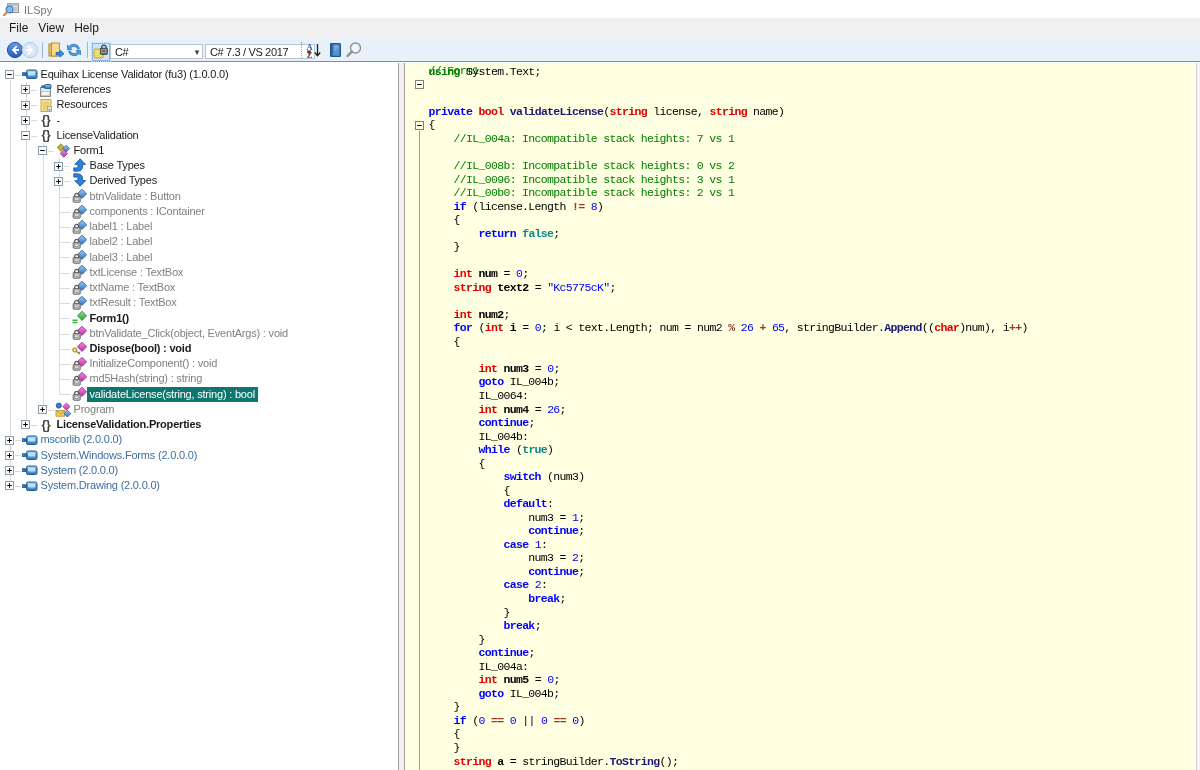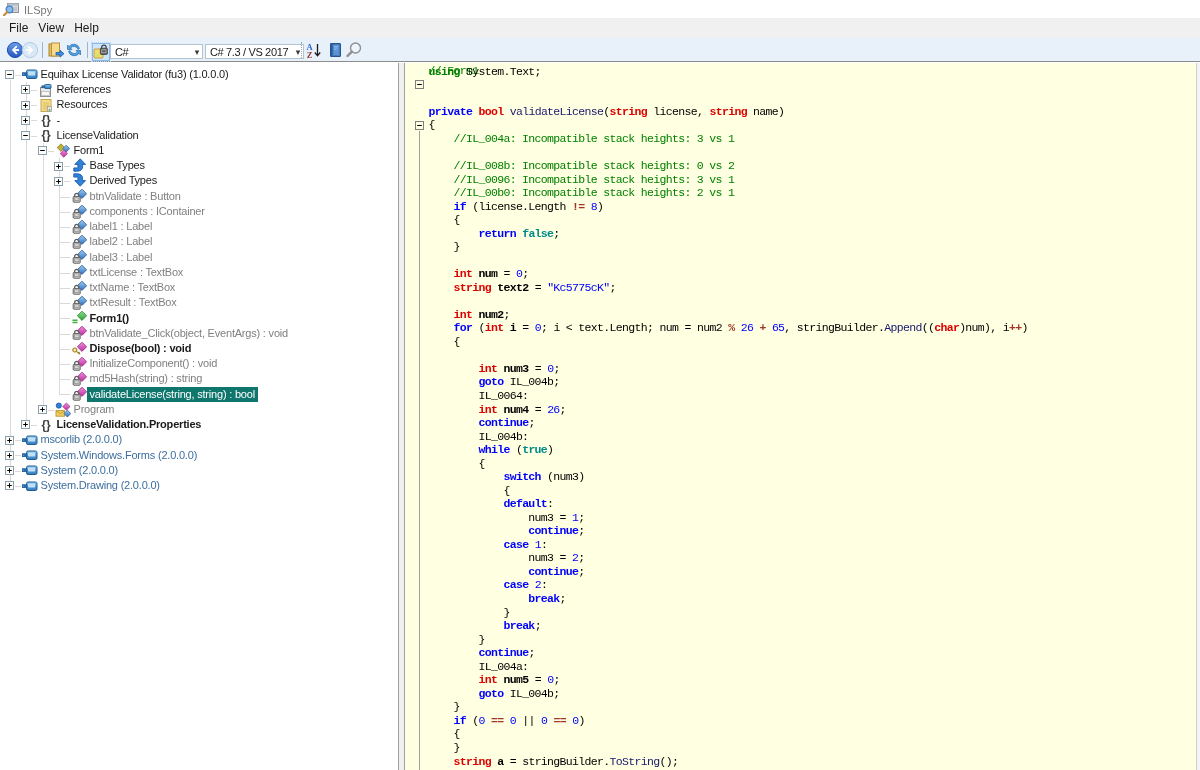--- a/index.html
+++ b/index.html
@@ -13,21 +13,21 @@
 .main { position:absolute; left:0; top:63px; width:1200px; height:707px; }
 .tree { position:absolute; left:0; top:0; width:398px; height:707px; background:#fff; font-size:11px; letter-spacing:-0.2px; overflow:hidden; }
 .split { position:absolute; left:398px; top:0; width:7px; height:707px; background:#f0f0f0; border-left:1px solid #a0a0a0; border-right:1px solid #a0a0a0; }
 .code { position:absolute; left:405px; top:0; width:792px; height:707px; background:#ffffe1; overflow:hidden;
   font-family:"Liberation Mono",monospace; font-size:11.5px; letter-spacing:-0.66px; }
 .cl { position:absolute; left:23.5px; height:13.53px; line-height:13.53px; white-space:pre; color:#000; }
 .cl .k { color:#0000ff; font-weight:bold; }
 .cl .r { color:#dc0000; font-weight:bold; }
 .cl .g { color:#008000; }
 .cl .gu { color:#008000; font-weight:bold; }
-.cl .m { color:#191970; font-weight:normal; }
+.cl .m { color:#191970; font-weight:bold; }
 .cl .t { color:#2b91af; }
 .cl .c { color:#008b8b; font-weight:bold; }
 .cl .n { color:#0000ff; }
 .cl .s { color:#0000ff; }
 .cl .o { color:#a0352a; font-weight:bold; }
 .cl .d { font-weight:bold; }
 svg { display:block; }
 </style></head>
 <body>
 <svg width="0" height="0" style="position:absolute">
@@ -100,21 +100,21 @@
     <div style="position:absolute;left:92px;top:5px;width:16px;height:16px;background:#cde6fb;border:1px solid #8ab8e8;padding:0;box-sizing:content-box;outline:1px dotted #b8d8f4">
       <svg width="16" height="16" viewBox="0 0 16 16" style="" xmlns="http://www.w3.org/2000/svg">
         <rect x="1" y="5" width="9" height="9" rx="1" fill="#f5d876" stroke="#bfa040"></rect>
         <path d="M3 10 l2 2 4 -5" stroke="#cde85a" stroke-width="1.6" fill="none"></path>
         <path d="M8.6 4.4 V3.4 A2.3 2.3 0 0 1 13.2 3.4 V4.4" fill="none" stroke="#4a4a4a" stroke-width="1.2"></path>
         <rect x="7.4" y="4.2" width="7" height="6.2" rx="0.8" fill="#5a5a5a" stroke="#3a3a3a" stroke-width="0.8"></rect>
         <rect x="8.8" y="5.8" width="4.2" height="3" fill="none" stroke="#cfcfcf" stroke-width="0.7"></rect>
       </svg>
     </div>
     <div class="combo" style="left:110px;width:93px"><span>C#</span><span class="arr">▾</span></div>
-    <div class="combo" style="left:205px;width:99px"><span>C# 7.3 / VS 2017</span><span class="arr">▾</span></div>
+    <div class="combo" style="left:205px;width:110px"><span>C# 7.3 / VS 2017</span><span class="arr">▾</span></div>
     <div style="position:absolute;left:301px;top:4px;width:1px;height:16px;border-left:1px dotted #8fa8bc"></div>
     <div style="position:absolute;left:306px;top:4px;width:16px;height:17px;">
       <svg width="16" height="17" viewBox="0 0 16 17" style="" xmlns="http://www.w3.org/2000/svg">
         <text x="3.5" y="7.5" font-size="8.5" font-weight="bold" font-family="Liberation Serif" fill="#2f5fd0" text-anchor="middle">A</text>
         <text x="3.5" y="16" font-size="8.5" font-weight="bold" font-family="Liberation Serif" fill="#8b3a2a" text-anchor="middle">Z</text>
         <path d="M11.5 2 V13 M8.8 10.5 L11.5 13.8 L14.2 10.5" stroke="#1a1a1a" stroke-width="1.3" fill="none"></path>
       </svg>
     </div>
     <div style="position:absolute;left:327px;top:4px;width:16px;height:16px;">
       <svg width="16" height="16" viewBox="0 0 16 16" style="" xmlns="http://www.w3.org/2000/svg">
@@ -499,21 +499,21 @@
         <svg width="9" height="9" viewBox="0 0 9 9" style="" xmlns="http://www.w3.org/2000/svg">
           <rect x="0.5" y="0.5" width="8" height="8" fill="#ffffe1" stroke="#7f7f7f" stroke-width="1"></rect>
           <path d="M2.2 4.5 h4.6" stroke="#000" stroke-width="1"></path>
         </svg>
       </div>
       <div style="position:absolute;left:13.5px;top:67.7px;width:1px;height:639.3px;background:#9f9f9f"></div>
       <div class="cl" style="top:1.30px"><span class="g">// Form1</span></div>
       <div class="cl" style="top:2px"><span class="gu">using</span> System.Text;</div>
       <div class="cl" style="top:41.89px"><span class="k">private</span> <span class="r">bool</span> <span class="m">validateLicense</span>(<span class="r">string</span> license, <span class="r">string</span> name)</div>
       <div class="cl" style="top:55.42px">{</div>
-      <div class="cl" style="top:68.95px"><span class="g">    //IL_004a: Incompatible stack heights: 3 vs 1</span></div>
+      <div class="cl" style="top:68.95px"><span class="g">    //IL_004a: Incompatible stack heights: 7 vs 1</span></div>
       <div class="cl" style="top:96.01px"><span class="g">    //IL_008b: Incompatible stack heights: 0 vs 2</span></div>
       <div class="cl" style="top:109.54px"><span class="g">    //IL_0096: Incompatible stack heights: 3 vs 1</span></div>
       <div class="cl" style="top:123.07px"><span class="g">    //IL_00b0: Incompatible stack heights: 2 vs 1</span></div>
       <div class="cl" style="top:136.60px">    <span class="k">if</span> (license.Length <span class="o">!=</span> <span class="n">8</span>)</div>
       <div class="cl" style="top:150.13px">    {</div>
       <div class="cl" style="top:163.66px">        <span class="k">return</span> <span class="c">false</span>;</div>
       <div class="cl" style="top:177.19px">    }</div>
       <div class="cl" style="top:204.25px">    <span class="r">int</span> <span class="d">num</span> = <span class="n">0</span>;</div>
       <div class="cl" style="top:217.78px">    <span class="r">string</span> <span class="d">text2</span> = <span class="s">"Kc5775cK"</span>;</div>
       <div class="cl" style="top:244.84px">    <span class="r">int</span> <span class="d">num2</span>;</div>

